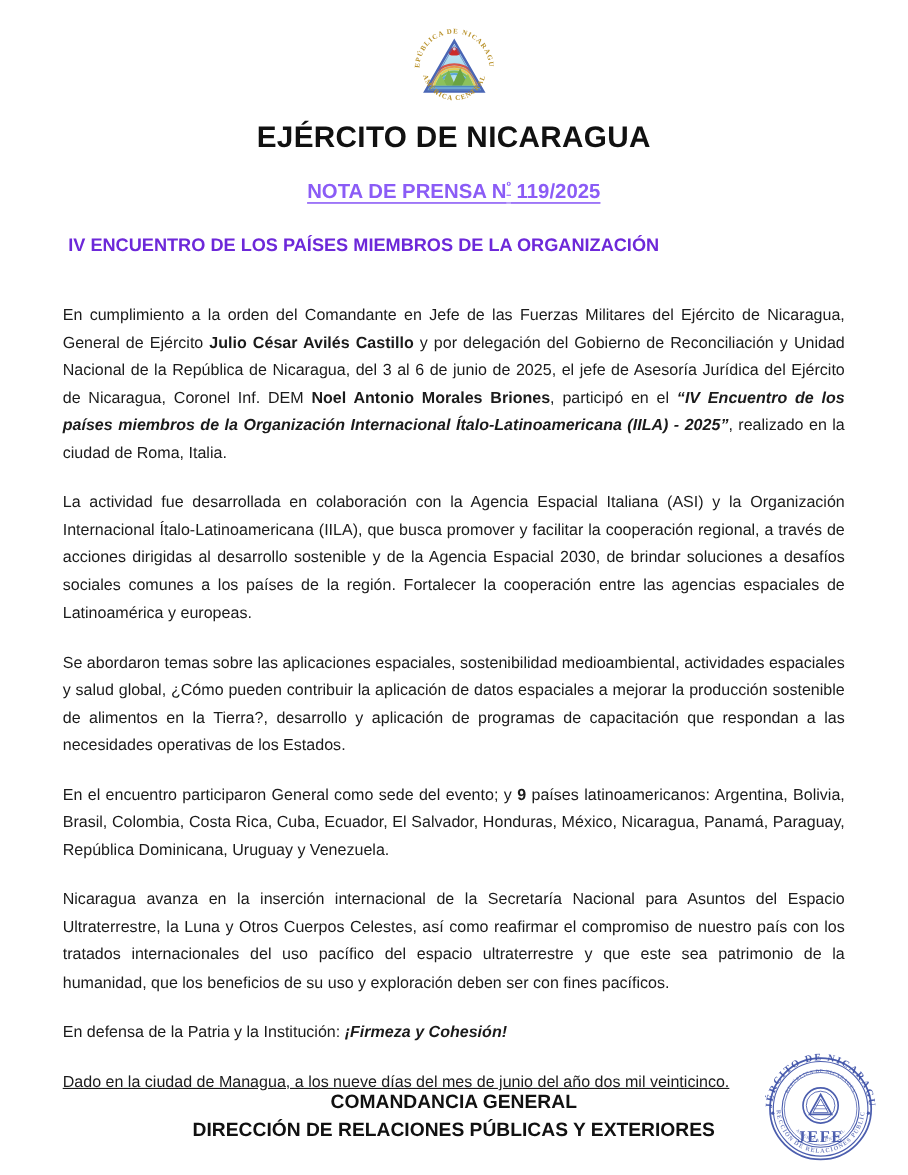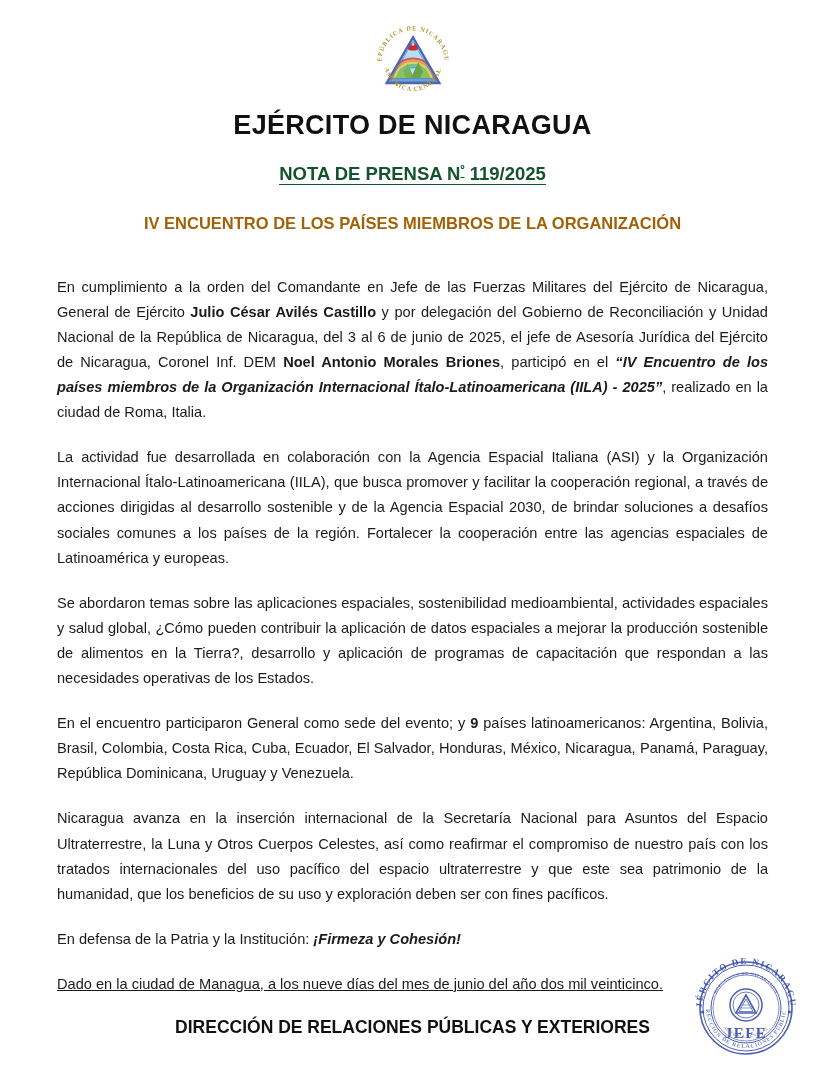--- a/index.html
+++ b/index.html
@@ -45,34 +45,33 @@
   }
   .press-note {
     text-align: center;
     margin-top: 22px;
   }
   .press-note span {
     font-size: 18.5px;
     font-weight: bold;
     text-decoration: underline;
     text-underline-offset: 4px;
-    color: #14532d;
+    color: #8b5cf6;
   }
   .press-note sup {
     font-size: 11px;
     vertical-align: super;
     text-decoration: underline;
   }
   .subject {
     margin: 26px 62px 0 62px;
-    text-align: center;
     font-size: 16.5px;
     font-weight: bold;
     line-height: 1.55;
-    color: #a16207;
+    color: #6d28d9;
   }
 
   
   .body-text {
     margin: 0 57px;
     padding-top: 26px;
   }
   .body-text p {
     text-align: justify;
     font-size: 14.6px;
@@ -186,20 +185,21 @@
       <p><span>En cumplimiento a la orden del Comandante en Jefe de las Fuerzas Militares del Ejército de Nicaragua, General de Ejército </span><span class="b">Julio César Avilés Castillo</span><span> y por delegación del Gobierno de Reconciliación y Unidad Nacional de la República de Nicaragua, del 3 al 6 de junio de 2025, el jefe de Asesoría Jurídica del Ejército de Nicaragua, Coronel Inf. DEM </span><span class="b">Noel Antonio Morales Briones</span><span>, participó en el </span><span class="bi">“IV Encuentro de los países miembros de la Organización Internacional Ítalo-Latinoamericana (IILA) - 2025”</span><span>, realizado en la ciudad de Roma, Italia.</span></p>
       <p><span>La actividad fue desarrollada en colaboración con la Agencia Espacial Italiana (ASI) y la Organización Internacional Ítalo-Latinoamericana (IILA), que busca promover y facilitar la cooperación regional, a través de acciones dirigidas al desarrollo sostenible y de la Agencia Espacial 2030, de brindar soluciones a desafíos sociales comunes a los países de la región. Fortalecer la cooperación entre las agencias espaciales de Latinoamérica y europeas.</span></p>
       <p><span>Se abordaron temas sobre las aplicaciones espaciales, sostenibilidad medioambiental, actividades espaciales y salud global, ¿Cómo pueden contribuir la aplicación de datos espaciales a mejorar la producción sostenible de alimentos en la Tierra?, desarrollo y aplicación de programas de capacitación que respondan a las necesidades operativas de los Estados.</span></p>
       <p><span>En el encuentro participaron General como sede del evento; y </span><span class="b">9</span><span> países latinoamericanos: Argentina, Bolivia, Brasil, Colombia, Costa Rica, Cuba, Ecuador, El Salvador, Honduras, México, Nicaragua, Panamá, Paraguay, República Dominicana, Uruguay y Venezuela.</span></p>
       <p><span>Nicaragua avanza en la inserción internacional de la Secretaría Nacional para Asuntos del Espacio Ultraterrestre, la Luna y Otros Cuerpos Celestes, así como reafirmar el compromiso de nuestro país con los tratados internacionales del uso pacífico del espacio ultraterrestre y que este sea patrimonio de la humanidad, que los beneficios de su uso y exploración deben ser con fines pacíficos.</span></p>
       <p><span>En defensa de la Patria y la Institución: </span><span class="bi">¡Firmeza y Cohesión!</span></p>
       <p><span>Dado en la ciudad de Managua, a los nueve días del mes de junio del año dos mil veinticinco.</span></p>
     </div>
 
   <div class="signature">
+    <div>COMANDANCIA GENERAL</div>
     <div>DIRECCIÓN DE RELACIONES PÚBLICAS Y EXTERIORES</div>
   </div>
 
   <div class="seal">
     <svg viewBox="0 0 120 112" xmlns="http://www.w3.org/2000/svg" aria-hidden="true">
       <defs>
         <path id="sealTop" d="M 16,58 A 44,44 0 0 1 104,58"></path>
         <path id="sealBot" d="M 20,58 A 40,40 0 0 0 100,58"></path>
         <path id="sealTop2" d="M 27,58 A 33,33 0 0 1 93,58"></path>
         <path id="sealBot2" d="M 30,58 A 30,30 0 0 0 90,58"></path>

